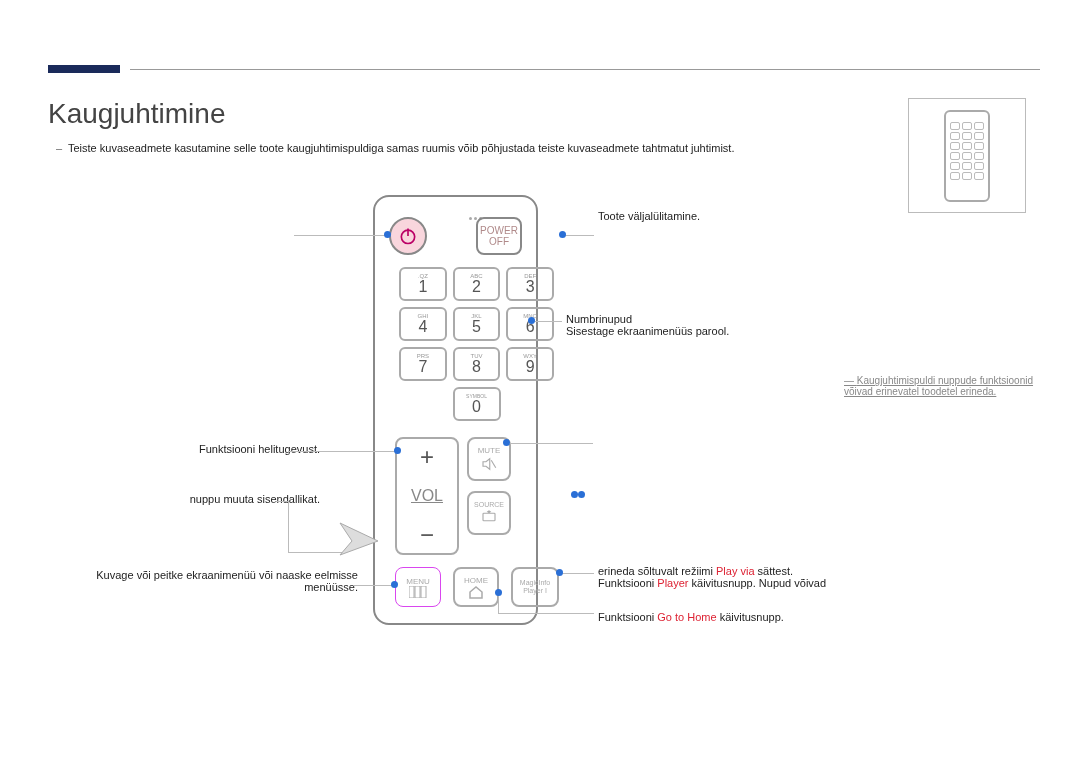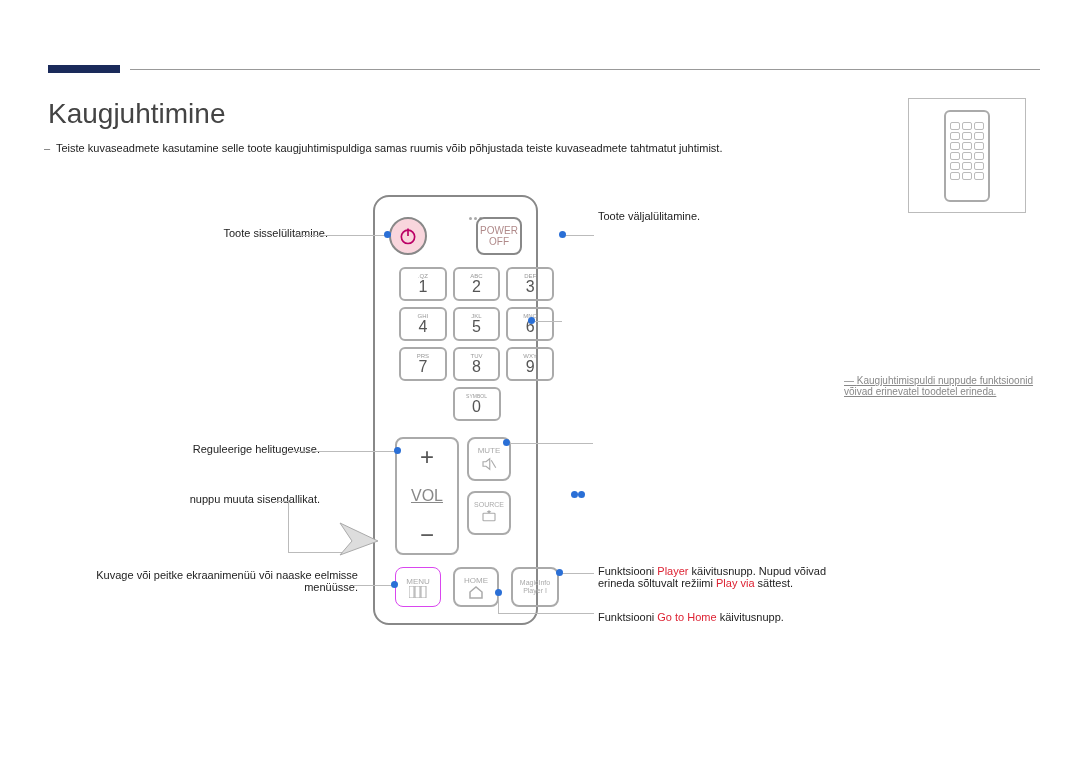--- a/index.html
+++ b/index.html
@@ -1,20 +1,20 @@
 <!DOCTYPE html>
 <html><head>
 <meta charset="utf-8">
 <style>
   * { box-sizing: border-box; margin: 0; padding: 0; }
   body { font-family: Arial, sans-serif; background: #fff; width: 1080px; height: 763px; position: relative; color: #333; }
   .top-bar { position: absolute; top: 65px; left: 48px; width: 72px; height: 8px; background: #1a2a5a; }
   .top-rule { position: absolute; top: 69px; left: 130px; right: 40px; border-top: 1px solid #999; }
   .title { position: absolute; top: 98px; left: 48px; font-size: 28px; font-weight: 300; color: #444; }
-  .bullets { position: absolute; top: 142px; left: 46px; font-size: 11px; color: #222; }
+  .bullets { position: absolute; top: 142px; left: 58px; font-size: 11px; color: #222; }
   .bullets li { list-style: none; margin-bottom: 6px; padding-left: 10px; position: relative; }
   .bullets li:before { content: "–"; position: absolute; left: -2px; color: #666; }
   
   .stage { position: absolute; top: 195px; left: 48px; right: 40px; bottom: 40px; }
   
   
   .remote { position: absolute; left: 325px; top: 0; width: 165px; height: 430px; border: 2px solid #888; border-radius: 16px; background: #fff; }
   
   
   .dots3 { position: absolute; left: 93px; top: 20px; width: 18px; height: 6px; }
@@ -206,57 +206,60 @@
       <svg width="16" height="14" viewBox="0 0 16 14">
           <path d="M2 7l6-5 6 5v6H2z" fill="none" stroke="#aaa" stroke-width="1.5"></path>
         </svg>
     </div>
     <div class="magic">
       <span>MagicInfo</span>
       <span>Player I</span>
     </div>
   </div>
 
-  <div class="call left" style="top:32px; left:0; width:280px;">Toote sisselülitamine.</div>
   <div class="lead" style="top:40px; left:246px; width:92px;"></div>
   <div class="dot" style="top:36px; left:336px;"></div>
 
-  <div class="call left" style="top:248px; left:0; width:272px;">Reguleerige helitugevuse.</div>
+  <div class="call left" style="top:248px; left:0; width:272px;">Funktsiooni helitugevust.</div>
   <div class="lead" style="top:256px; left:240px; width:108px;"></div>
   <div class="dot" style="top:252px; left:346px;"></div>
 
   <div class="call left" style="top:298px; left:0; width:272px;">nuppu muuta sisendallikat.</div>
   <div class="lead" style="top:357px; left:240px; width:58px;"></div>
   <div class="lead" style="top:306px; left:240px; width:1px; height:52px;"></div>
   <div class="lead" style="top:306px; left:228px; width:12px;"></div>
 
   <svg style="position:absolute; top:326px; left:290px;" width="44" height="36">
       <path d="M2 2 L40 20 L2 34 L14 20 Z" fill="#ddd" stroke="#aaa"></path>
     </svg>
 
   <div class="call left" style="top:374px; left:0; width:310px;">Kuvage või peitke ekraanimenüü või naaske eelmisse menüüsse.</div>
   <div class="lead" style="top:390px; left:305px; width:40px;"></div>
   <div class="dot" style="top:386px; left:343px;"></div>
 
   <div class="call" style="top:15px; left:550px;">Toote väljalülitamine.</div>
   <div class="lead" style="top:40px; left:516px; width:30px;"></div>
   <div class="dot" style="top:36px; left:511px;"></div>
 
+  <div class="call" style="top:118px; left:518px;">
+    <div>Numbrinupud</div>
+    <div>Sisestage ekraanimenüüs parool.</div>
+  </div>
   <div class="lead" style="top:126px; left:484px; width:30px;"></div>
   <div class="dot" style="top:122px; left:480px;"></div>
 
   <div class="lead" style="top:248px; left:459px; width:86px;"></div>
   <div class="dot" style="top:244px; left:455px;"></div>
 
   <div class="dot" style="top:296px; left:523px;"></div>
   <div class="dot" style="top:296px; left:530px;"></div>
 
   <div class="call" style="top:370px; left:550px; width:300px;">
+    <div><span>erineda sõltuvalt režiimi </span><span class="red">Play via</span><span> sättest.</span></div>
     <div><span>Funktsiooni </span><span class="red">Player</span><span> käivitusnupp. Nupud võivad</span></div>
-    <div><span>erineda sõltuvalt režiimi </span><span class="red">Play via</span><span> sättest.</span></div>
   </div>
   <div class="lead" style="top:378px; left:512px; width:34px;"></div>
   <div class="dot" style="top:374px; left:508px;"></div>
 
   <div class="call" style="top:410px; left:550px;margin-top:6px;">
     <span>Funktsiooni </span><span class="red">Go to Home</span><span> käivitusnupp.</span>
   </div>
   <div class="lead" style="top:418px; left:450px; width:96px;"></div>
   <div class="lead" style="top:398px; left:450px; width:1px; height:20px;"></div>
   <div class="dot" style="top:394px; left:447px;"></div>

